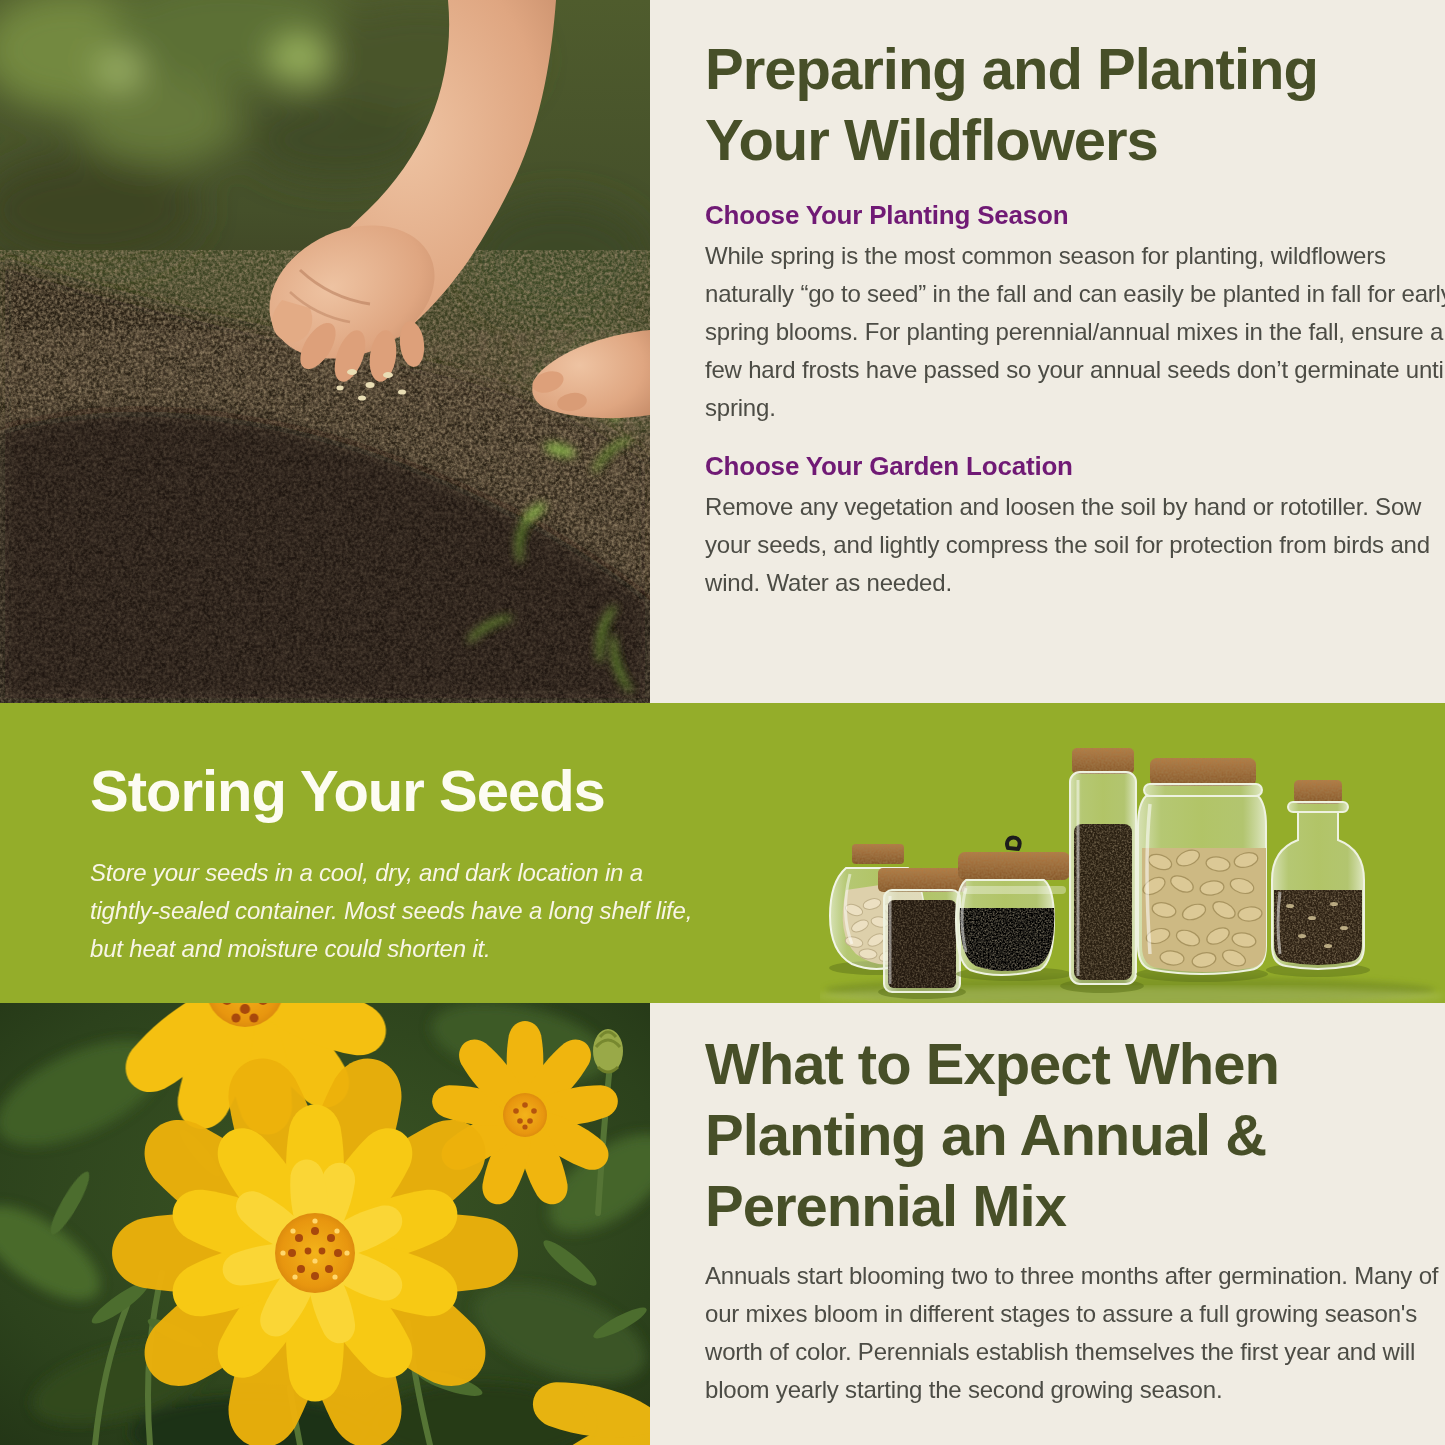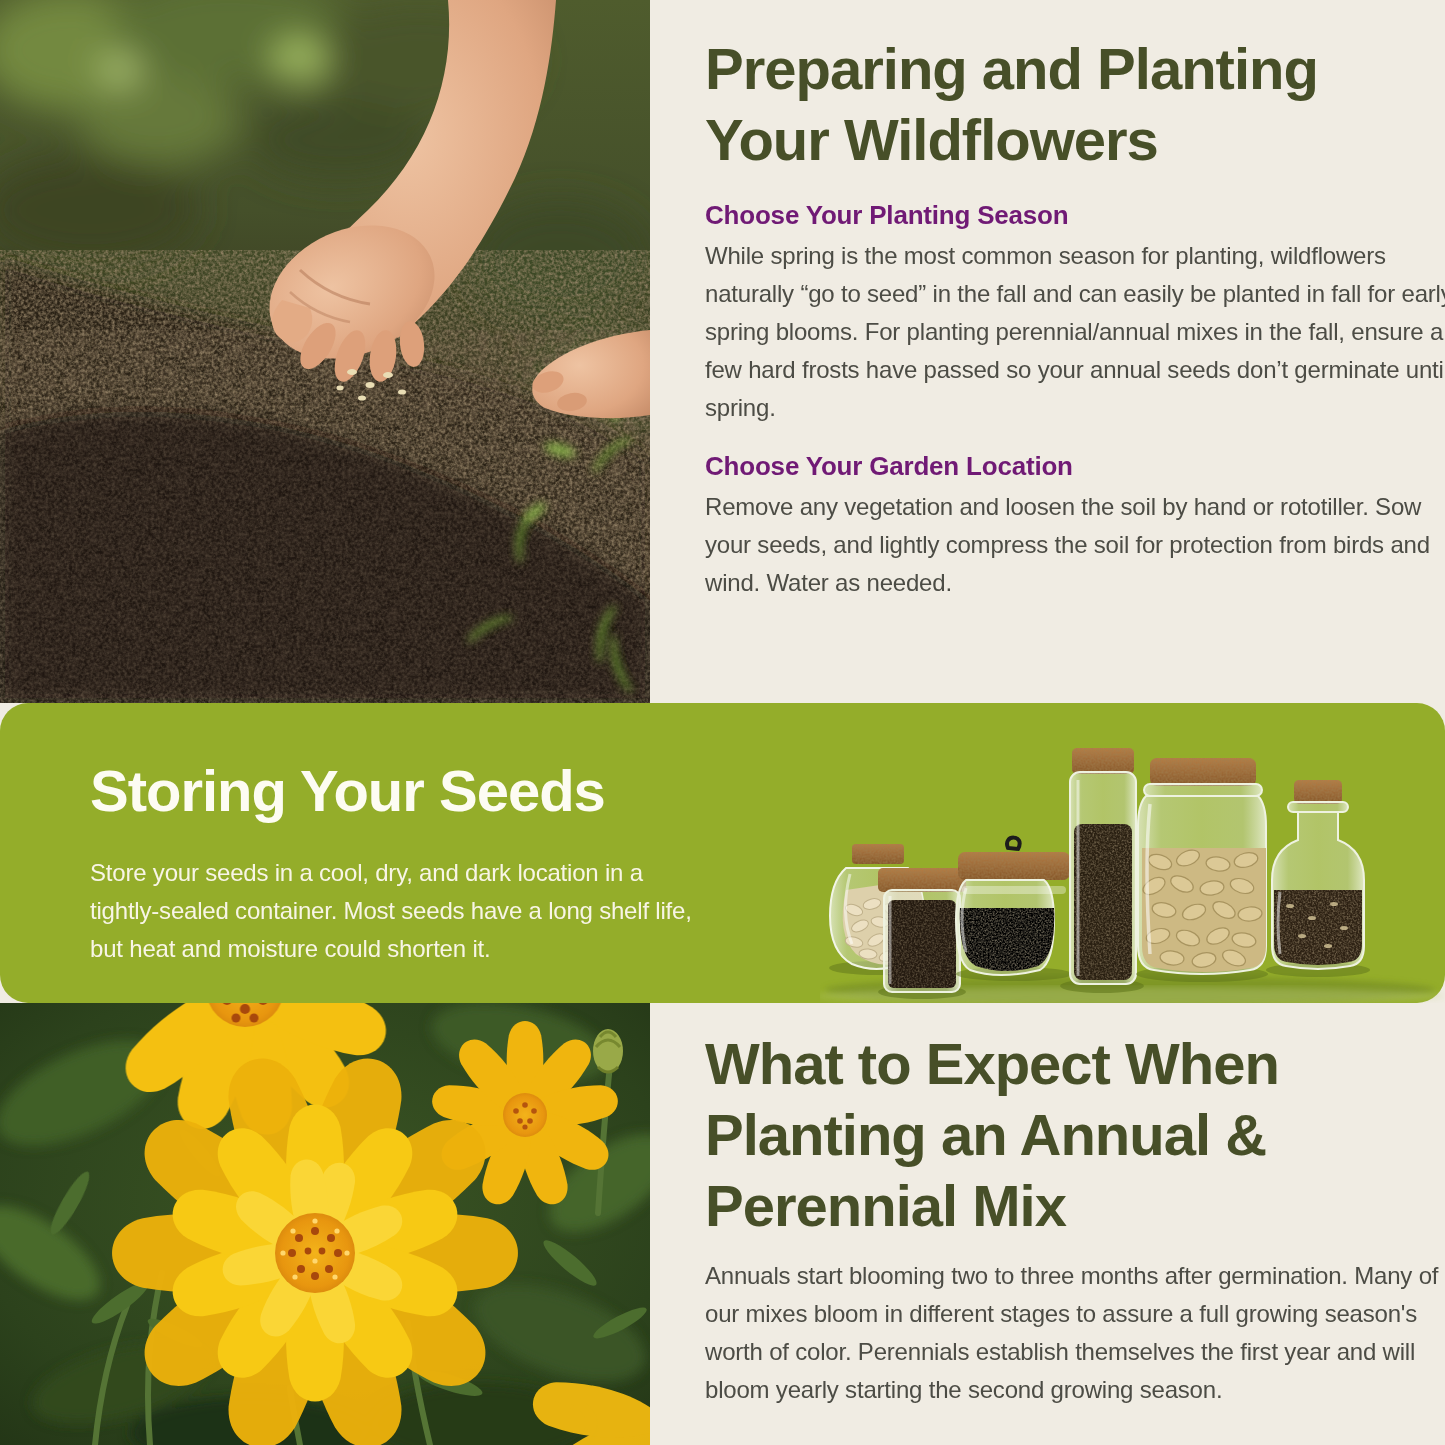--- a/index.html
+++ b/index.html
@@ -26,30 +26,29 @@
     letter-spacing:-0.2px;
   }
   p.body{
     margin:0;font-size:24px;color:#4c4c45;line-height:38px;
     letter-spacing:-0.2px;max-width:750px;
   }
 
   .band{
     position:absolute;left:0;top:703px;width:1445px;height:300px;
     background:#94ad2a;
-    border-radius:28px;
   }
   .band-copy{position:absolute;left:90px;top:54px;}
   .band-copy h2{
     margin:0 0 30px 0;font-size:58px;font-weight:bold;color:#fdfcf2;
     letter-spacing:-1px;
   }
   .band-copy p{
     margin:0;font-size:24px;color:#f8f5e6;line-height:38px;
-    letter-spacing:-0.2px;max-width:620px;
+    letter-spacing:-0.2px;max-width:620px;font-style:italic;
   }
   .jars{position:absolute;right:0;bottom:0;width:625px;height:263px;}
   .jars svg{display:block;width:100%;height:100%;}
   .panel-bottom p.body{margin-top:16px;}
 </style>
 </head>
 <body>
 
 <div class="canvas">
 

